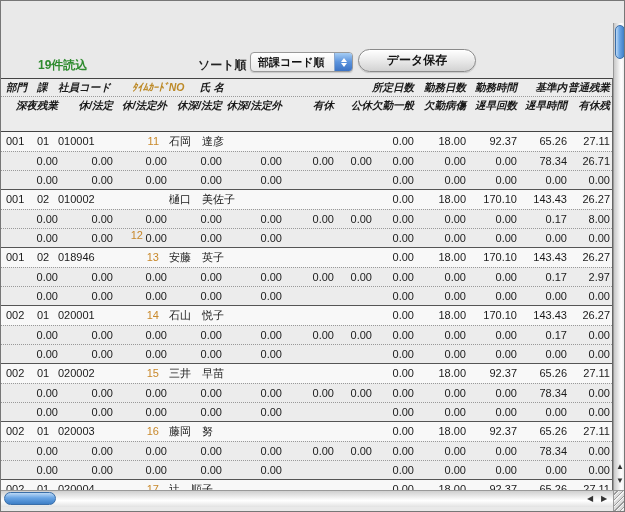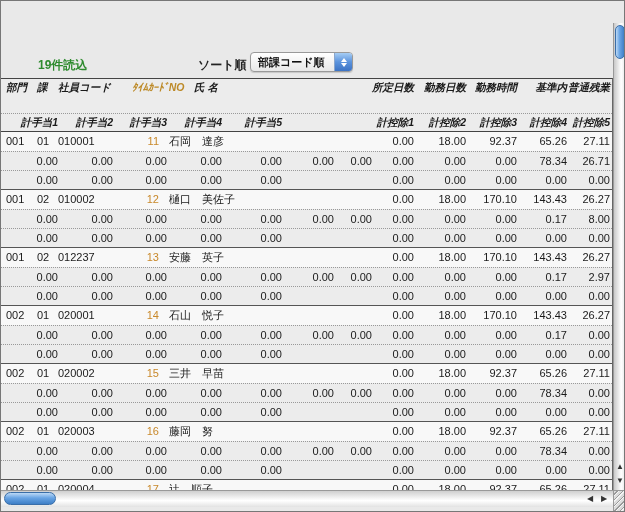--- a/index.html
+++ b/index.html
@@ -126,46 +126,49 @@
   <div class="sort-label">ソート順</div>
 
   <div class="popup">
     <span class="popup-text">部課コード順</span>
     <span class="stepper">
       <span class="tri-up"></span>
       <span class="tri-down"></span>
     </span>
   </div>
 
+  <button class="aqua-btn btn-save">データ保存</button>
 
   <div class="table">
     <div class="thead">
       <div class="hrow hrow1">
         <span class="hcell" style="left:5px">部門</span>
         <span class="hcell" style="left:36px">課</span>
         <span class="hcell" style="left:57px">社員コード</span>
         <span class="hcell orange" style="left:131px">ﾀｲﾑｶｰﾄﾞNO</span>
-        <span class="hcell" style="left:193px">氏 名</span>
+        <span class="hcell" style="left:199px">氏 名</span>
         <span class="hcell num" style="right:198px">所定日数</span>
         <span class="hcell num" style="right:146px">勤務日数</span>
         <span class="hcell num" style="right:95px">勤務時間</span>
         <span class="hcell num" style="right:45px">基準内</span>
         <span class="hcell num" style="right:2px">普通残業</span>
       </div>
-      <div class="hrow hrow3">
-        <span class="hcell num" style="right:554px">計手当1</span>
-        <span class="hcell num" style="right:499px">計手当2</span>
-        <span class="hcell num" style="right:445px">計手当3</span>
-        <span class="hcell num" style="right:390px">計手当4</span>
-        <span class="hcell num" style="right:330px">計手当5</span>
-        <span class="hcell num" style="right:198px">計控除1</span>
-        <span class="hcell num" style="right:146px">計控除2</span>
-        <span class="hcell num" style="right:95px">計控除3</span>
-        <span class="hcell num" style="right:45px">計控除4</span>
-        <span class="hcell num" style="right:2px">計控除5</span>
+      <div class="hrow hrow2">
+        <span class="hcell num" style="right:554px">深夜残業</span>
+        <span class="hcell num" style="right:499px">休/法定</span>
+        <span class="hcell num" style="right:445px">休/法定外</span>
+        <span class="hcell num" style="right:390px">休深/法定</span>
+        <span class="hcell num" style="right:330px">休深/法定外</span>
+        <span class="hcell num" style="right:278px">有休</span>
+        <span class="hcell num" style="right:240px">公休</span>
+        <span class="hcell num" style="right:198px">欠勤一般</span>
+        <span class="hcell num" style="right:146px">欠勤病傷</span>
+        <span class="hcell num" style="right:95px">遅早回数</span>
+        <span class="hcell num" style="right:45px">遅早時間</span>
+        <span class="hcell num" style="right:2px">有休残</span>
       </div>
     </div>
     <div class="tbody">
         <div class="rec">
           <div class="rrow rrow1">
             <span class="cell" style="left: 5px;">001</span>
             <span class="cell" style="left: 36px;">01</span>
             <span class="cell" style="left: 57px;">010001</span>
             <span class="cell num tc" style="right: 453px;">11</span>
             <span class="cell" style="left: 168px;">石岡　達彦</span>
@@ -200,21 +203,21 @@
             <span class="cell num" style="right: 95px;">0.00</span>
             <span class="cell num" style="right: 45px;">0.00</span>
             <span class="cell num" style="right: 2px;">0.00</span>
           </div>
         </div>
         <div class="rec">
           <div class="rrow rrow1">
             <span class="cell" style="left: 5px;">001</span>
             <span class="cell" style="left: 36px;">02</span>
             <span class="cell" style="left: 57px;">010002</span>
-            <span class="cell num tc" style="right: 453px;">12</span>
+            <span class="cell num tc" style="right: 469px; margin-top: 36px;">12</span>
             <span class="cell" style="left: 168px;">樋口　美佐子</span>
             <span class="cell num" style="right: 198px;">0.00</span>
             <span class="cell num" style="right: 146px;">18.00</span>
             <span class="cell num" style="right: 95px;">170.10</span>
             <span class="cell num" style="right: 45px;">143.43</span>
             <span class="cell num" style="right: 2px;">26.27</span>
           </div>
           <div class="rrow rrow2">
             <span class="cell num" style="right: 554px;">0.00</span>
             <span class="cell num" style="right: 499px;">0.00</span>
@@ -239,21 +242,21 @@
             <span class="cell num" style="right: 146px;">0.00</span>
             <span class="cell num" style="right: 95px;">0.00</span>
             <span class="cell num" style="right: 45px;">0.00</span>
             <span class="cell num" style="right: 2px;">0.00</span>
           </div>
         </div>
         <div class="rec">
           <div class="rrow rrow1">
             <span class="cell" style="left: 5px;">001</span>
             <span class="cell" style="left: 36px;">02</span>
-            <span class="cell" style="left: 57px;">012237</span>
+            <span class="cell" style="left: 57px;">018946</span>
             <span class="cell num tc" style="right: 453px;">13</span>
             <span class="cell" style="left: 168px;">安藤　英子</span>
             <span class="cell num" style="right: 198px;">0.00</span>
             <span class="cell num" style="right: 146px;">18.00</span>
             <span class="cell num" style="right: 95px;">170.10</span>
             <span class="cell num" style="right: 45px;">143.43</span>
             <span class="cell num" style="right: 2px;">26.27</span>
           </div>
           <div class="rrow rrow2">
             <span class="cell num" style="right: 554px;">0.00</span>

